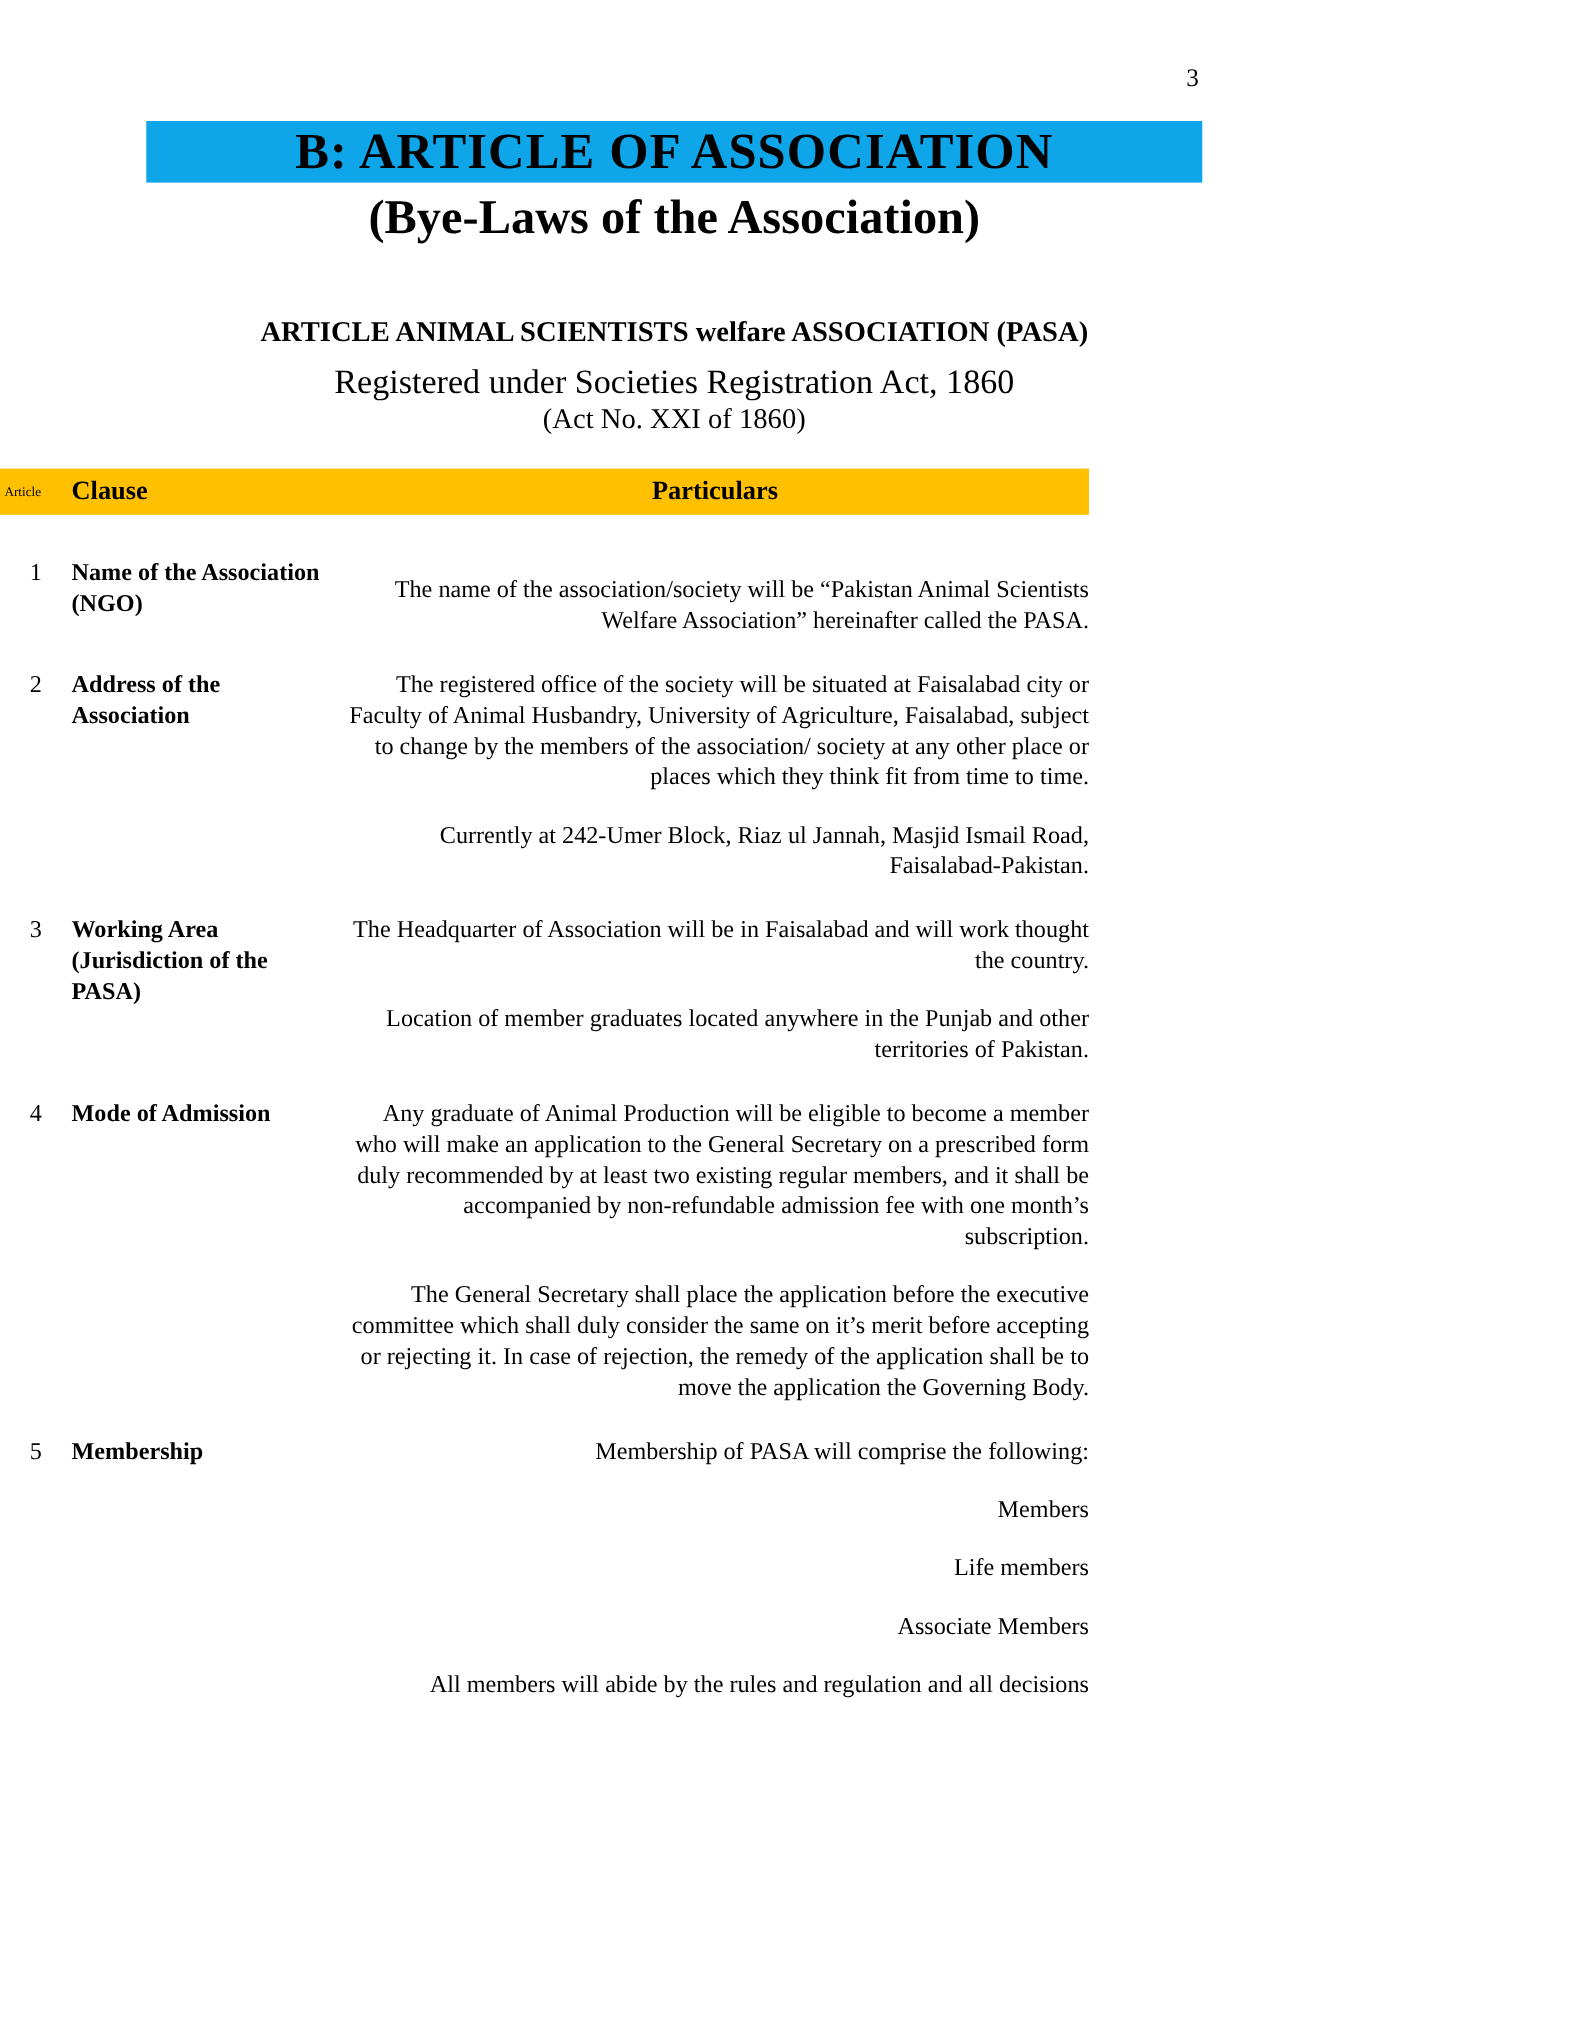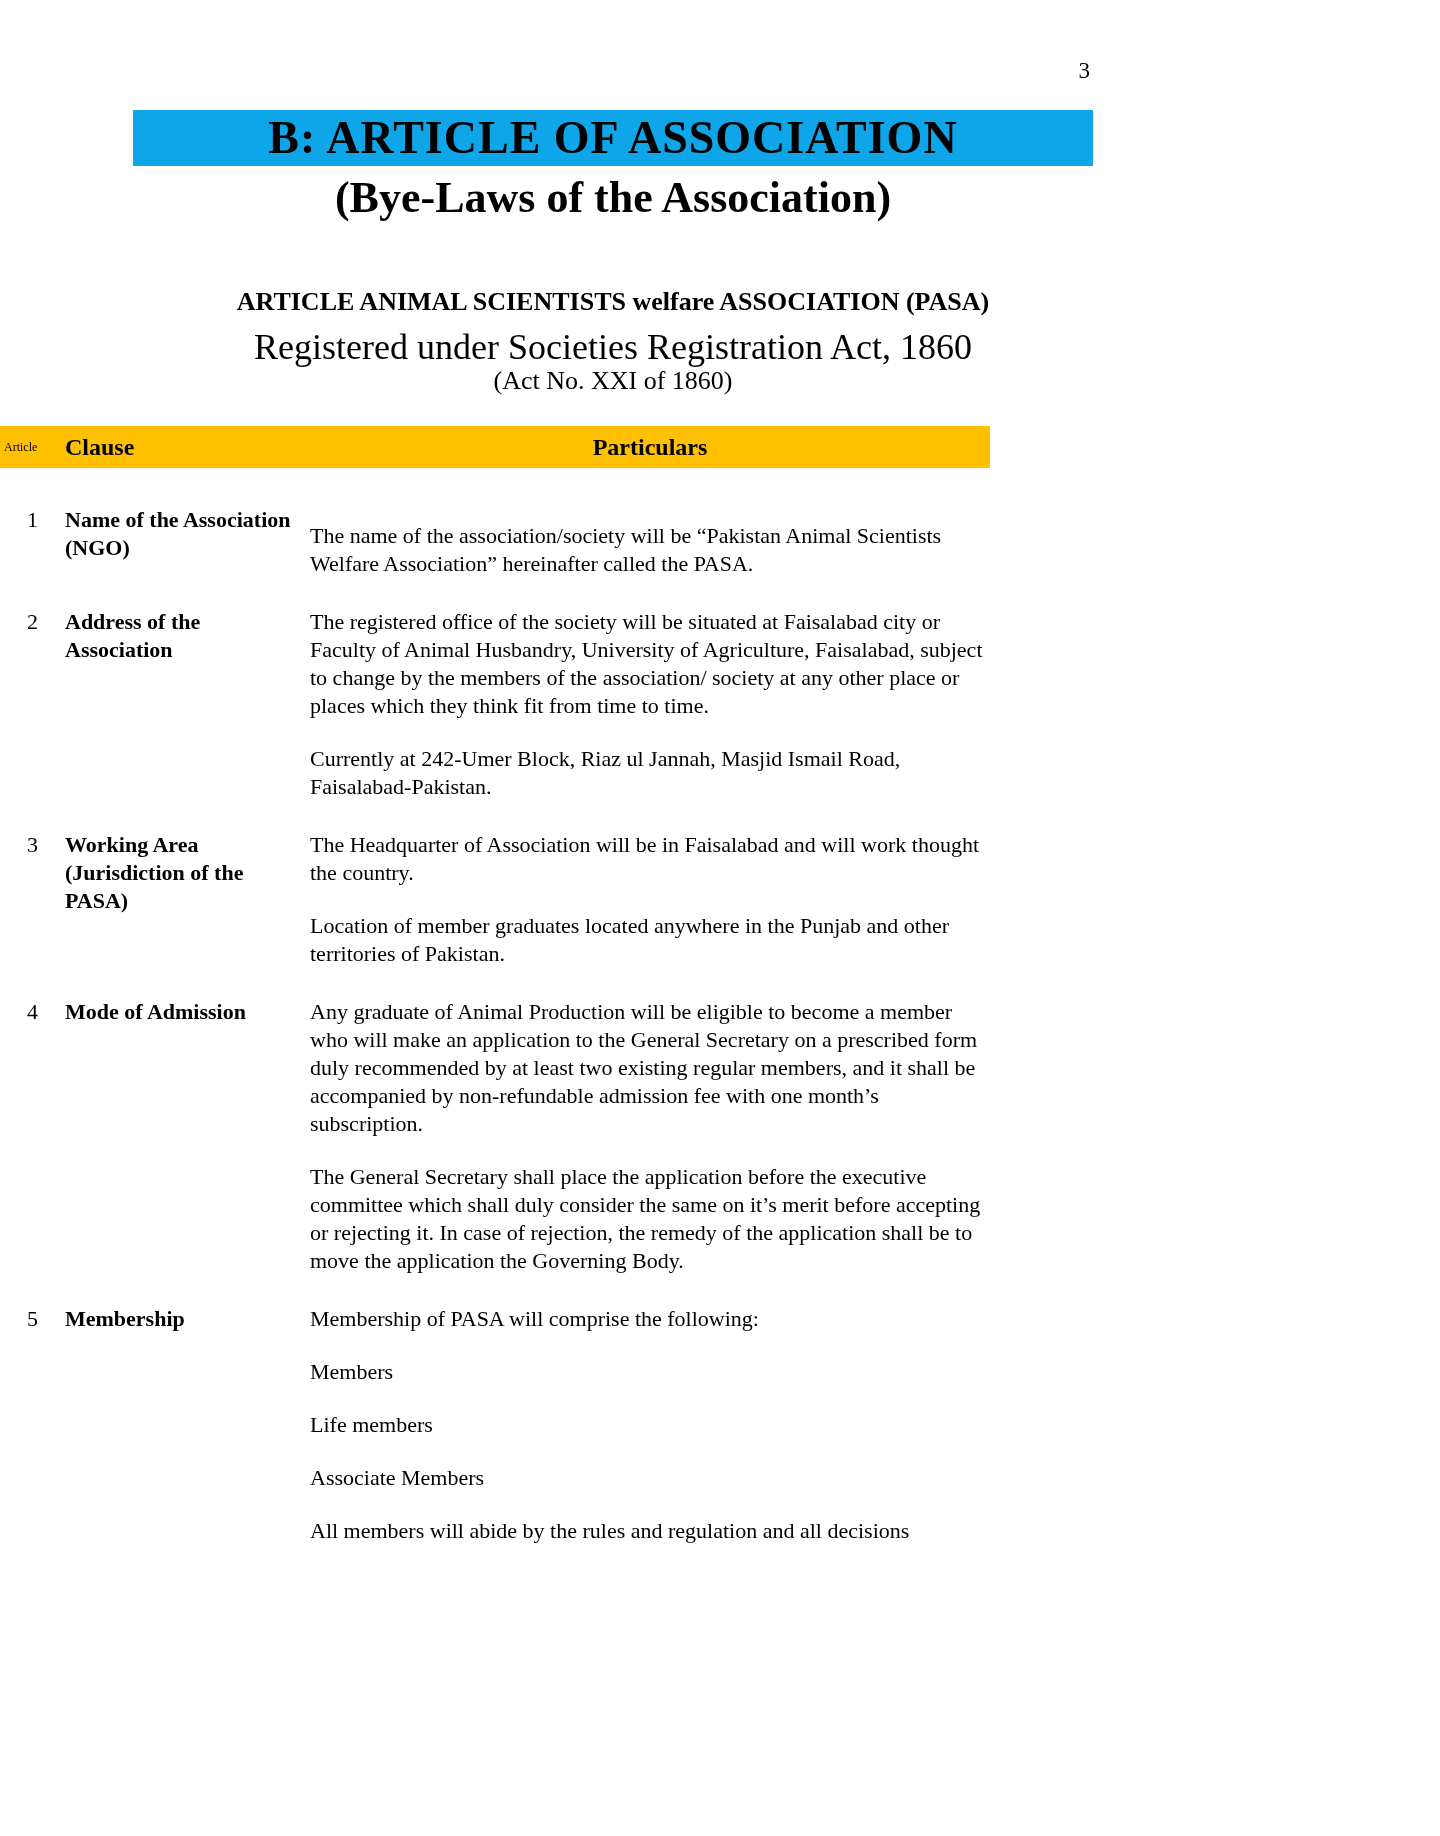--- a/index.html
+++ b/index.html
@@ -42,21 +42,21 @@
     line-height: 56px;
   }
   .org-name {
     margin-top: 60px;
     font-weight: bold;
     font-size: 26px;
     line-height: 32px;
   }
   .reg-line {
     margin-top: 12px;
-    font-size: 36px;
+    font-size: 31px;
     line-height: 34px;
   }
   .act-line {
     font-size: 26px;
     line-height: 34px;
   }
   .doc-table {
     width: 990px;
     margin-top: 28px;
   }
@@ -94,21 +94,21 @@
     width: 65px;
     text-align: center;
     box-sizing: border-box;
   }
   .col-clause {
     width: 245px;
     padding-right: 16px;
     box-sizing: border-box;
     font-weight: bold;
   }
-  .col-part { flex: 1; }
+  .col-part { flex: 1; text-align: right; }
   .col-part p { margin: 0 0 25px 0; }
   .col-part p:last-child { margin-bottom: 0; }
   .offset-top { padding-top: 16px; }
 </style>
 </head>
 <body>
 
 <div class="page">
 
   <div class="page-number">3</div>

